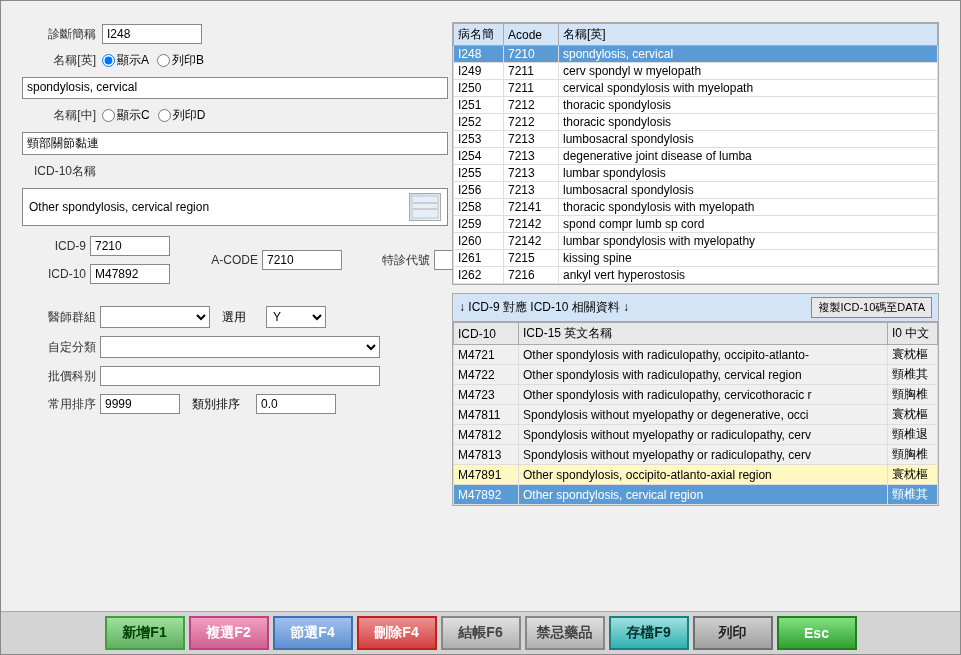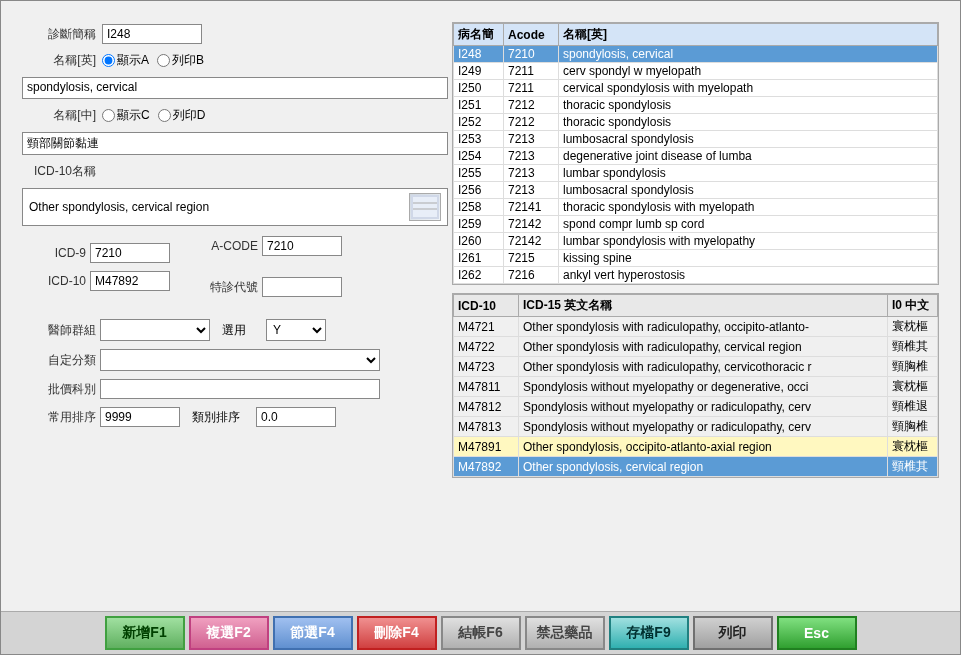--- a/index.html
+++ b/index.html
@@ -32,21 +32,21 @@
     .grid-input-sm { width: 80px; }
     .grid-input-md { width: 100px; }
     
     select { border: 1px solid #888; background: white; height: 22px; padding: 1px 2px; }
     
     .checkbox-row { display: flex; align-items: center; gap: 4px; padding: 2px 4px; }
     
     
     .top-table-container { border: 1px solid #aaa; background: white; overflow: auto; }
     table { border-collapse: collapse; width: 100%; }
-    th { background: #d4e4f7; border: 1px solid #aaa; padding: 2px 4px; text-align: left; white-space: nowrap; font-weight: bold; }
+    th { background: #d4e4f7; border: 1px solid #aaa; padding: 2px 4px; text-align: left; white-space: nowrap; font-weight: normal; }
     td { border: 1px solid #ddd; padding: 1px 4px; white-space: nowrap; overflow: hidden; }
     tr.selected td { background: #5b9bd5; color: white; }
     
     .icd10-section { border: 1px solid #aaa; margin-top: 4px; }
     .icd10-header { background: #d4e4f7; border-bottom: 1px solid #aaa; padding: 3px 6px; display: flex; justify-content: space-between; align-items: center; }
     .icd10-btn { background: #e8e8e8; border: 1px solid #888; padding: 2px 6px; cursor: pointer; font-size: 11px; }
     
     .icd10-table-container { overflow: auto; max-height: 200px; }
     .icd10-table th { background: #e8e8e8; }
     .icd10-row-selected td { background: #5b9bd5; color: white; }
@@ -140,21 +140,21 @@
         <div style="display:flex; flex-direction:column; gap:4px;">
           <div class="grid-row">
             <span class="grid-label">ICD-9</span>
             <input class="grid-input grid-input-sm" type="text" value="7210" style="">
           </div>
           <div class="grid-row">
             <span class="grid-label">ICD-10</span>
             <input class="grid-input grid-input-sm" type="text" value="M47892" style="">
           </div>
         </div>
-        <div style="display:flex; flex-direction:column; gap:17px;">
+        <div style="display:flex; flex-direction:row; gap:8px;">
           <div class="grid-row">
             <span class="grid-label" style="width:80px;">A-CODE</span>
             <input class="grid-input grid-input-sm" type="text" value="7210" style="">
           </div>
           <div class="grid-row">
             <span class="grid-label" style="width:80px;">特診代號</span>
             <input class="grid-input grid-input-sm" type="text" value="" style="">
           </div>
         </div>
       </div>
@@ -265,20 +265,24 @@
               <tr>
       <td>I262</td>
       <td>7216</td>
       <td>ankyl vert hyperostosis</td>
     </tr>
             </tbody>
         </table>
       </div>
 
       <div class="icd10-section">
+        <div class="icd10-header">
+          <span>↓ ICD-9 對應 ICD-10 相關資料 ↓</span>
+          <button class="icd10-btn">複製ICD-10碼至DATA</button>
+        </div>
         <div class="icd10-table-container">
           <table class="icd10-table">
             <thead>
               <tr>
                 <th style="width:65px;">ICD-10</th>
                 <th>ICD-15 英文名稱</th>
                 <th style="width:50px;">I0 中文</th>
               </tr>
             </thead>
             <tbody id="icd10-table-body">

